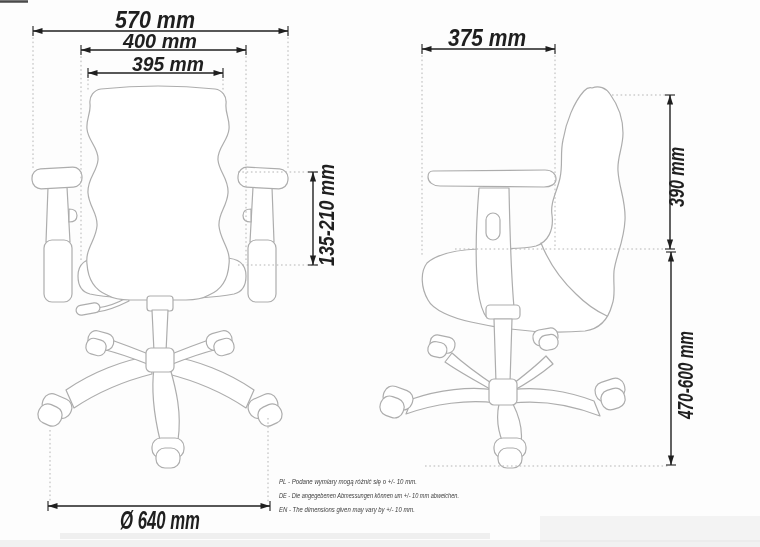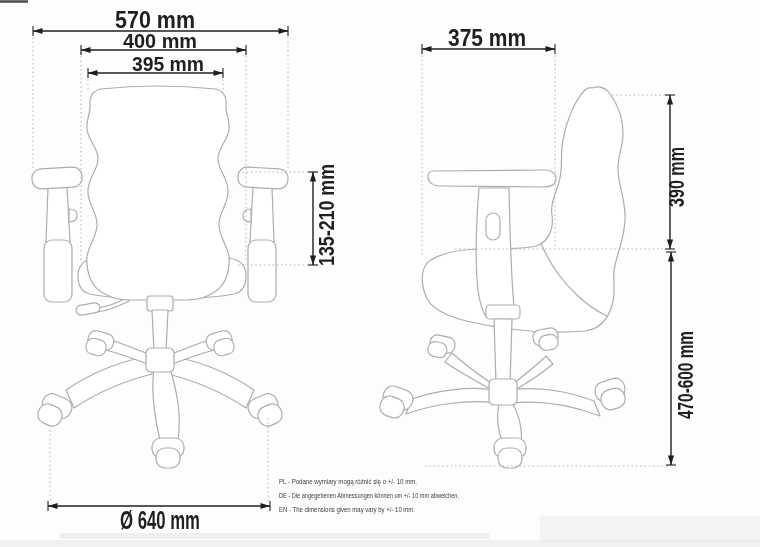--- a/index.html
+++ b/index.html
@@ -4,21 +4,21 @@
 <style>
   :root{
     --ink:#1f1f1f;
     --chair:#adadad;
     --dots:#b5b5b5;
     --paper:#fdfdfd;
   }
   html,body{margin:0;padding:0;background:#e9e9e9;}
   #stage{
     position:relative;width:760px;height:547px;background:var(--paper);
-    overflow:hidden;font-family:"Liberation Sans",sans-serif;
+    overflow:hidden;font-family:"Liberation Sans",sans-serif;font-style:italic;
   }
   svg{display:block;}
   .chair{fill:#fff;stroke:var(--chair);stroke-width:1.2;stroke-linejoin:round;stroke-linecap:round;}
   .chair-open{fill:none;stroke:var(--chair);stroke-width:1.2;stroke-linejoin:round;stroke-linecap:round;}
   .dimline{stroke:var(--ink);stroke-width:1.4;}
   .ext{stroke:var(--dots);stroke-width:1;stroke-dasharray:1.6 2.7;fill:none;}
   .dim{font-family:"Liberation Sans",sans-serif;font-weight:700;fill:var(--ink);}
   .note{font-family:"Liberation Sans",sans-serif;font-weight:400;fill:#3c3c3c;}
   .artifact{stroke:none;}
 </style>

